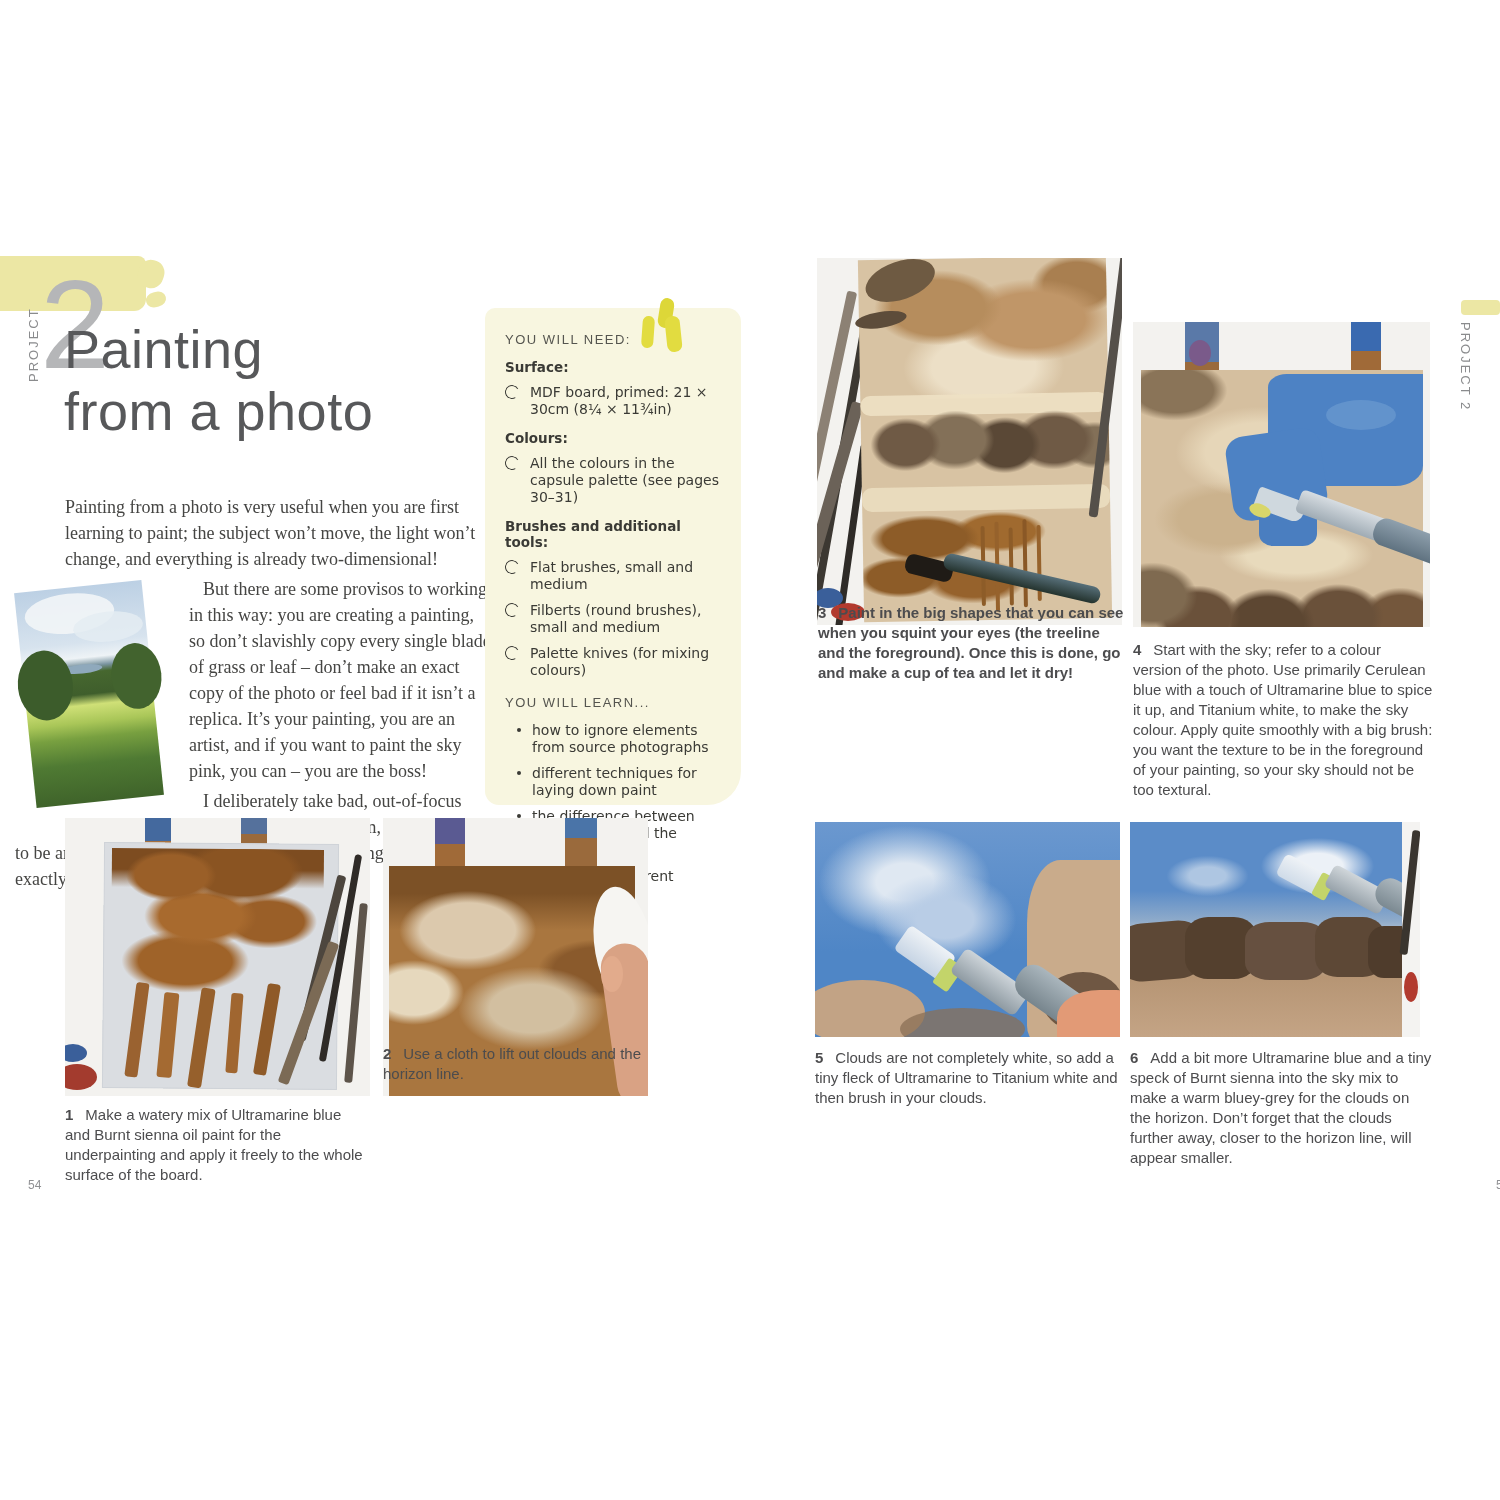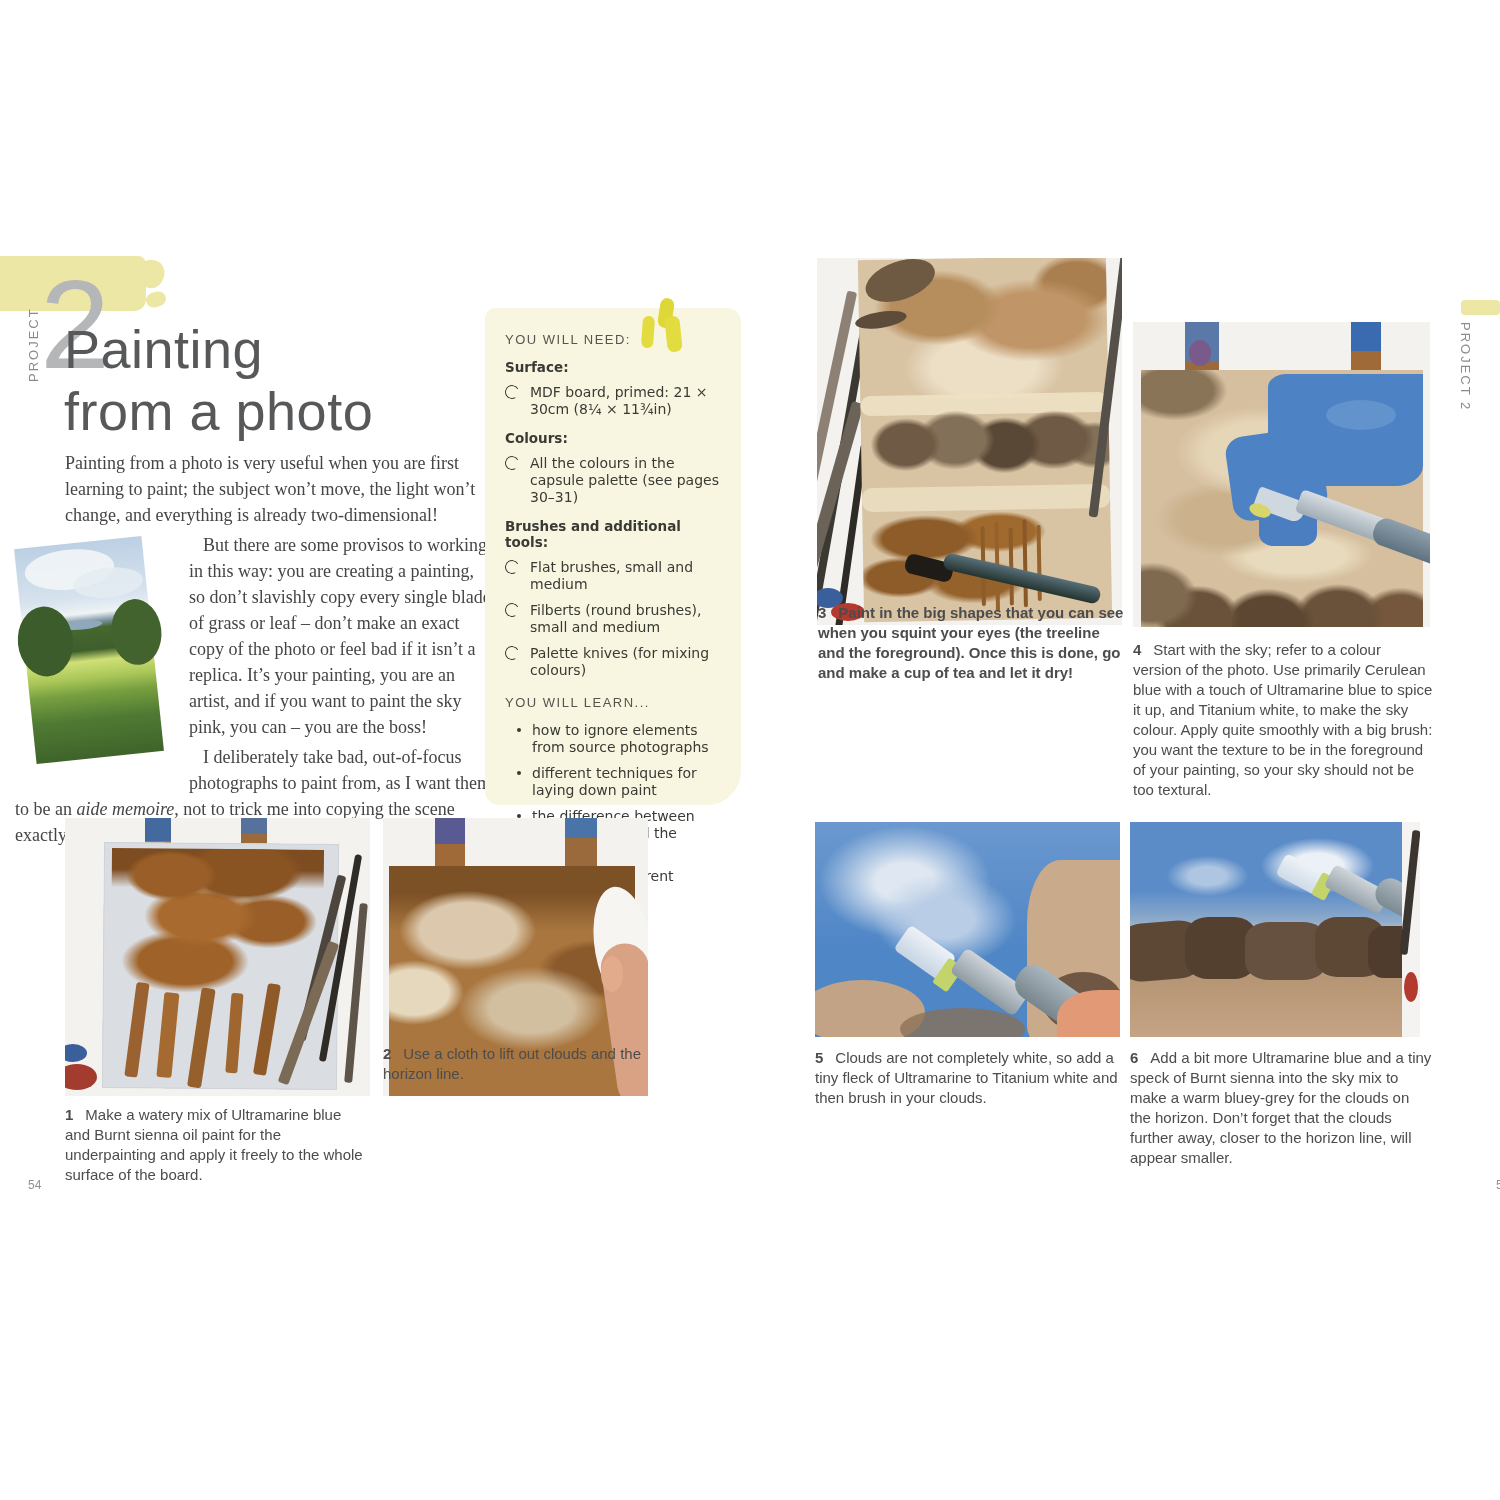--- a/index.html
+++ b/index.html
@@ -46,21 +46,21 @@
   <div class="abs numeral" style="left:40px;top:262px;">2</div>
 
   <div class="abs vlabel up" style="left:26px;top:318px;height:64px;">PROJECT</div>
 
   <div class="abs title" style="left:64px;top:318px;width:420px;">
     <div>Painting</div>
     <div>from a photo</div>
   </div>
 
   <div class="abs intro" style="left:15px;top:450px;width:478px;">
-    <p style="margin-left:50px;">Painting from a photo is very useful when you are first learning to paint; the subject won’t move, the light won’t change, and everything is already two-dimensional!</p>
+    <p style="margin-left:50px;margin-top:44px;">Painting from a photo is very useful when you are first learning to paint; the subject won’t move, the light won’t change, and everything is already two-dimensional!</p>
     <div class="refwrap">
       <div style="position:relative;left:10px;top:6px;width:128px;height:216px;transform:rotate(-6deg);
            background:linear-gradient(180deg,#bcd0e4 0%,#d7e3ee 26%,#eef3f6 33%,#7a94a0 37%,#46672f 40%,#3f5e2c 50%,#cfe077 55%,#a9c658 63%,#78a040 70%,#4f7a33 82%,#3f632a 100%);">
         <div class="blob" style="left:8px;top:6px;width:90px;height:40px;background:#f2f5f7;opacity:.9;"></div>
         <div class="blob" style="left:55px;top:28px;width:70px;height:30px;background:#e4ecf2;opacity:.85;"></div>
         <div class="blob" style="left:40px;top:78px;width:40px;height:9px;background:#8fa9bc;"></div>
         <div class="blob" style="left:-6px;top:60px;width:55px;height:70px;background:#3c5c2b;"></div>
         <div class="blob" style="left:88px;top:62px;width:50px;height:66px;background:#42632e;"></div>
       </div>
     </div>

